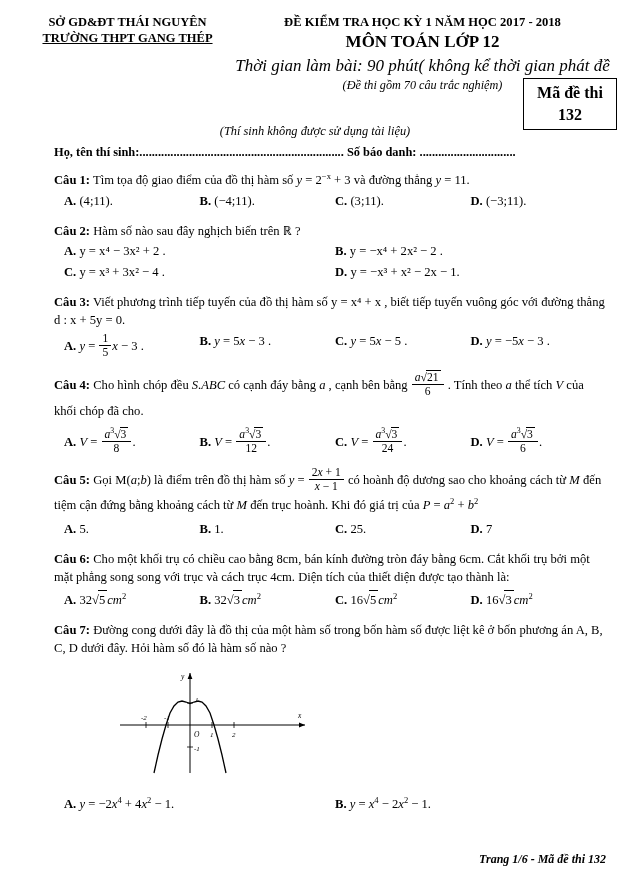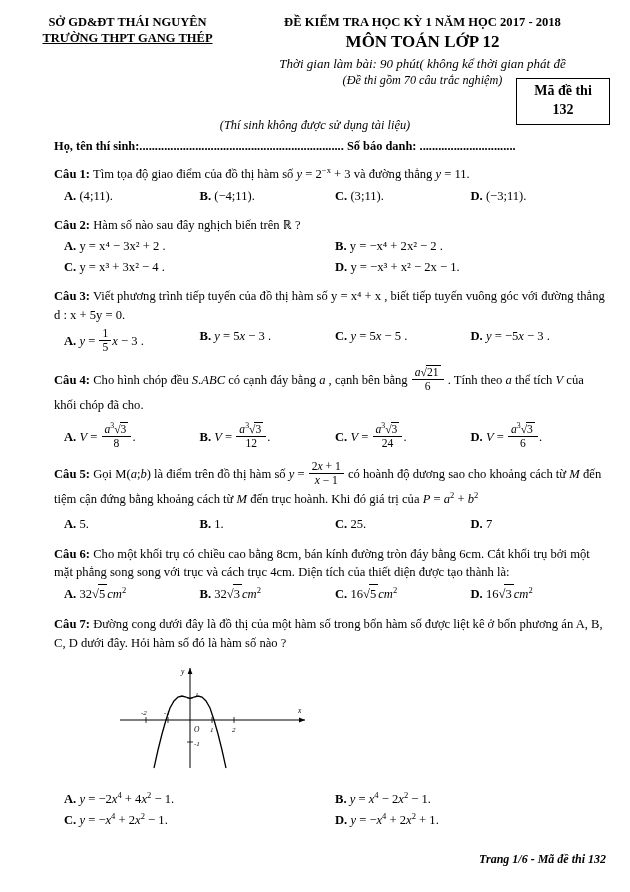--- a/index.html
+++ b/index.html
@@ -37,31 +37,31 @@
   }
   .hdr-left .l1 { font-weight: bold; }
   .hdr-left .l2 { font-weight: bold; text-decoration: underline; }
   .hdr-right {
     flex: 1;
     text-align: center;
     line-height: 1.32;
   }
   .hdr-right .t1 { font-weight: bold; font-size: 12.6px; }
   .hdr-right .t2 { font-weight: bold; font-size: 17px; }
-  .hdr-right .t3 { font-style: italic; font-size: 13px; margin-top: 2px; }
+  .hdr-right .t3 { font-style: italic; font-size: 17px; margin-top: 2px; }
   .hdr-right .t4 { font-style: italic; font-size: 12.2px; }
   .code-box {
     position: absolute;
-    right: 20px;
+    right: 13px;
     top: 78px;
     border: 1px solid #000;
     width: 88px;
     text-align: center;
     font-weight: bold;
-    font-size: 14px;
+    font-size: 16px;
     padding: 3px 2px 4px 2px;
     line-height: 1.35;
   }
   .no-docs {
     text-align: center;
     font-style: italic;
     font-size: 12.4px;
     margin-top: 30px;
   }
   .name-line {
@@ -255,22 +255,18 @@
 
         <path d="M 44,110 L 48,92 L 52,76 L 56,62 L 60,50 L 64,43 L 68,39 L 72,38 L 76,39 L 80,40.5 L 84,39 L 88,38 L 92,39 L 96,43 L 100,50 L 104,62 L 108,76 L 112,92 L 116,110" fill="none" stroke="#000" stroke-width="1.3"></path>
       </svg>
     </div>
 
     <div class="opts-block" style="margin-top:10px;">
       <div class="opts-row2">
         <div class="opt"><span class="ol">A.</span> <span class="mi">y</span> = −2<span class="mi">x</span><sup>4</sup> + 4<span class="mi">x</span><sup>2</sup> − 1.</div>
         <div class="opt"><span class="ol">B.</span> <span class="mi">y</span> = <span class="mi">x</span><sup>4</sup> − 2<span class="mi">x</span><sup>2</sup> − 1.</div>
       </div>
-      <div class="opts-row2">
-        <div class="opt"><span class="ol">C.</span> <span class="mi">y</span> = −<span class="mi">x</span><sup>4</sup> + 2<span class="mi">x</span><sup>2</sup> − 1.</div>
-        <div class="opt"><span class="ol">D.</span> <span class="mi">y</span> = −<span class="mi">x</span><sup>4</sup> + 2<span class="mi">x</span><sup>2</sup> + 1.</div>
-      </div>
     </div>
 
   </div>
 
   <div class="footer">Trang 1/6 - Mã đề thi 132</div>
 </div>
 
 </body></html>

